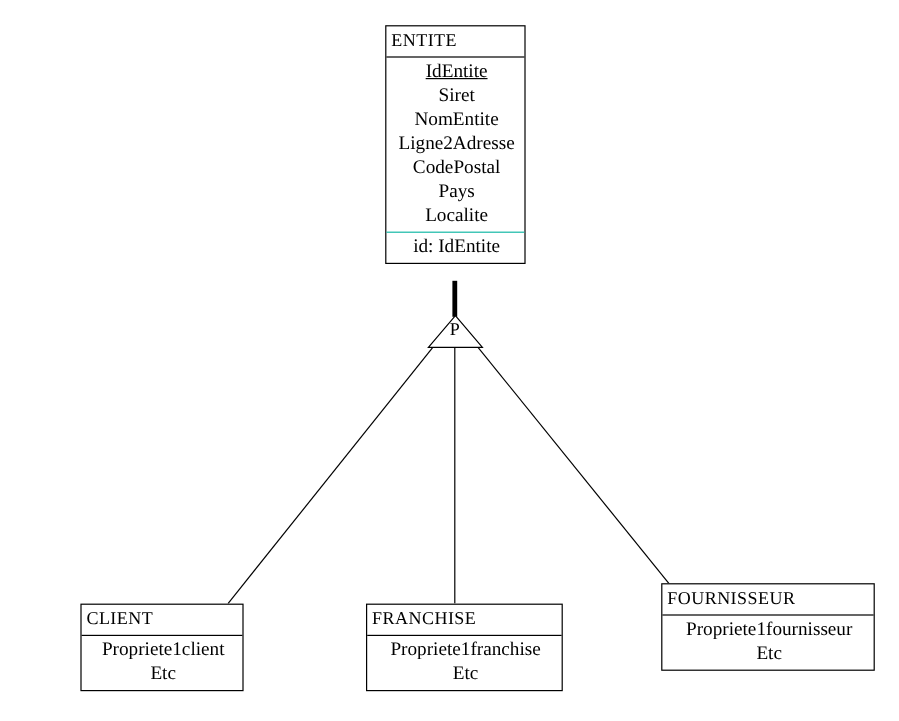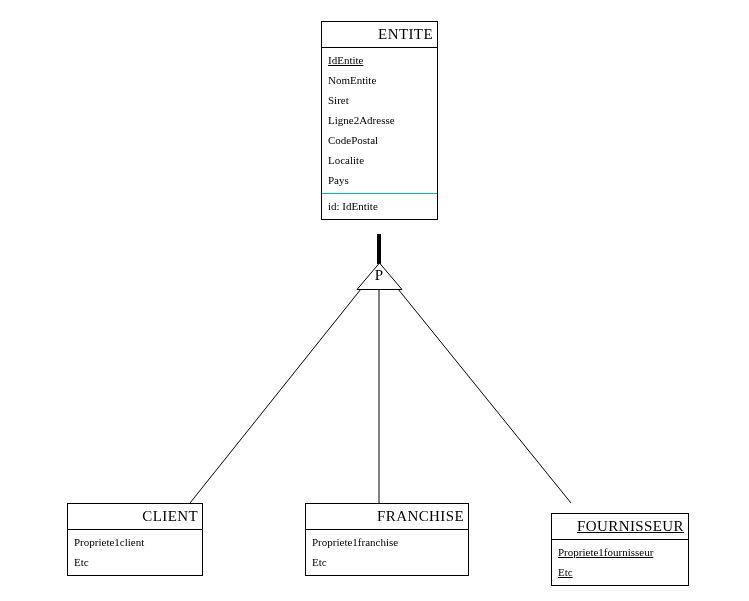--- a/index.html
+++ b/index.html
@@ -28,39 +28,40 @@
     height: 601px;
   }
   
   .entity-box {
     position: absolute;
     box-sizing: border-box;
     border: 1px solid #000000;
     background: #ffffff;
   }
   .entity-title {
-    text-align: right;
+    text-align: left;
     font-size: 15px;
     line-height: 1.0;
     padding: 5px 4px 5px 4px;
     border-bottom: 1px solid #000000;
     white-space: nowrap;
     letter-spacing: 0.4px;
   }
   .entity-section {
     padding: 2px 0 3px 0;
   }
   .entity-section.with-divider {
     border-top: 1px solid #14b8a6;
   }
   .attr-row {
-    font-size: 11px;
+    font-size: 16px;
     line-height: 20px;
     padding: 0 4px 0 6px;
     white-space: nowrap;
+    text-align: center;
   }
   .attr-row.pk {
     text-decoration: underline;
   }
   
   #spec-group {
     position: absolute;
   }
   .spec-stem {
     position: absolute;
@@ -91,26 +92,26 @@
 
     <line x1="398" y1="289" x2="571" y2="503" stroke="#000000" stroke-width="1"></line>
   </svg>
 
   <div class="entity-box" id="entite-box" style="left:321px; top:21px; width:117px;">
 
     <div class="entity-title">ENTITE</div>
 
     <div class="entity-section">
       <div class="attr-row pk">IdEntite</div>
+      <div class="attr-row">Siret</div>
       <div class="attr-row">NomEntite</div>
-      <div class="attr-row">Siret</div>
       <div class="attr-row">Ligne2Adresse</div>
       <div class="attr-row">CodePostal</div>
+      <div class="attr-row">Pays</div>
       <div class="attr-row">Localite</div>
-      <div class="attr-row">Pays</div>
     </div>
 
     <div class="entity-section with-divider">
       <div class="attr-row">id: IdEntite</div>
     </div>
   </div>
 
   <div id="spec-group" style="left:0; top:0;">
     <div class="spec-stem" style="left:377px; top:234px; width:4px; height:30px;"></div>
     <svg class="spec-triangle-svg" style="left:354px; top:260px;" width="52" height="33" viewBox="0 0 52 33">
@@ -128,21 +129,21 @@
   </div>
 
   <div class="entity-box" style="left:305px; top:503px; width:164px;">
     <div class="entity-title">FRANCHISE</div>
     <div class="entity-section">
       <div class="attr-row">Propriete1franchise</div>
       <div class="attr-row">Etc</div>
     </div>
   </div>
 
-  <div class="entity-box" style="left:551px; top:513px; width:138px;text-decoration:underline;">
+  <div class="entity-box" style="left:551px; top:486px; width:178px;">
     <div class="entity-title">FOURNISSEUR</div>
     <div class="entity-section">
       <div class="attr-row">Propriete1fournisseur</div>
       <div class="attr-row">Etc</div>
     </div>
   </div>
 
 </div>
 
 </body></html>

